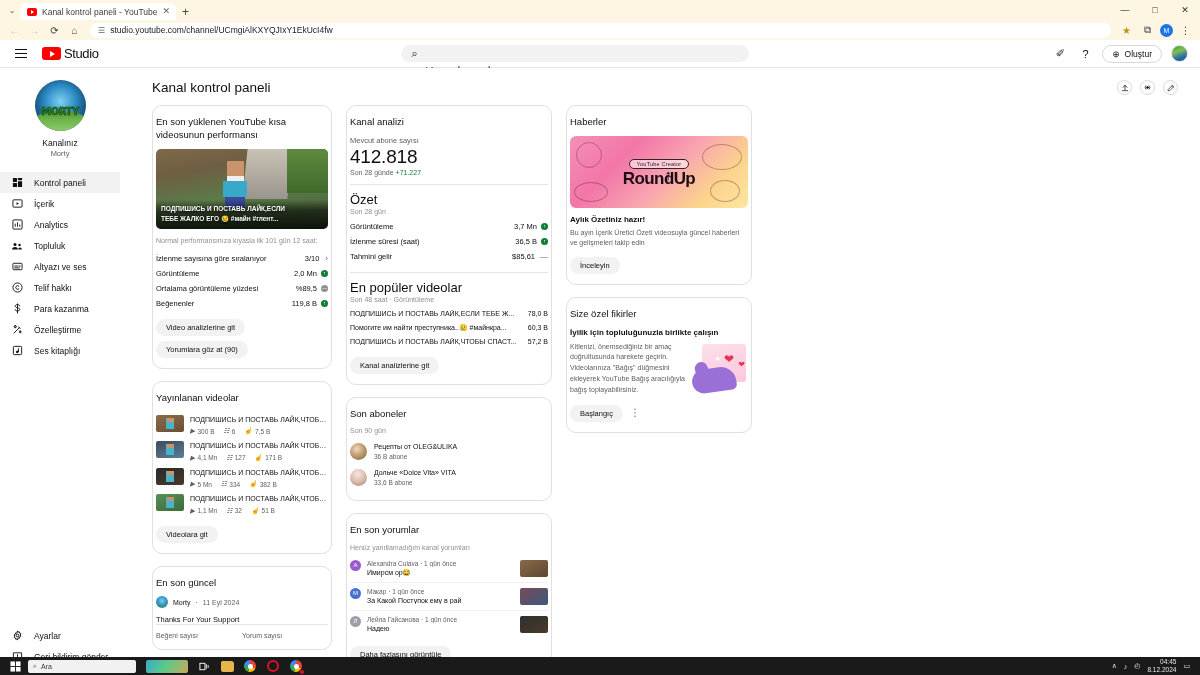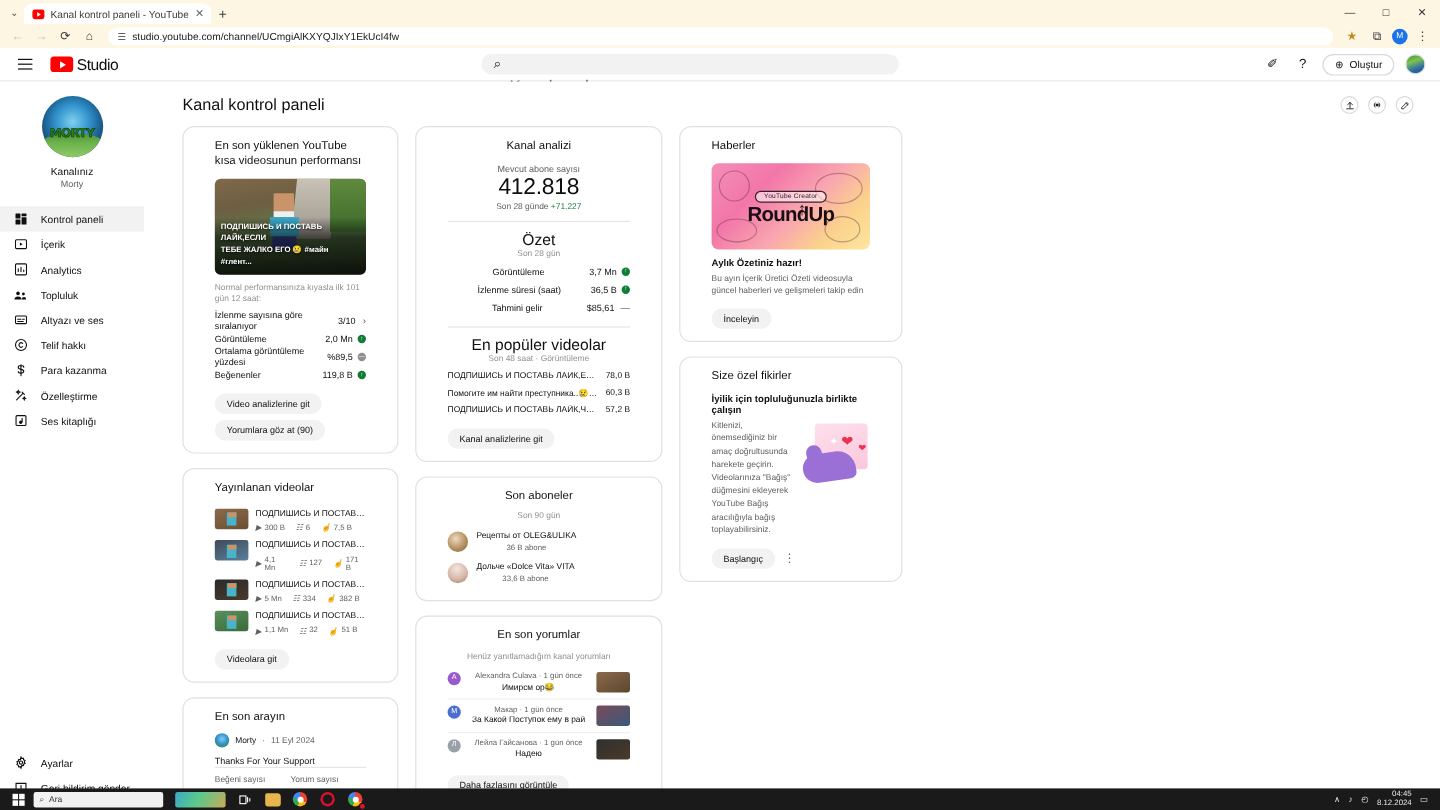--- a/index.html
+++ b/index.html
@@ -102,24 +102,24 @@
   .page-title { font-size:13.5px; font-weight:400; color:#0f0f0f; }
   .head-actions { margin-left:auto; display:flex; gap:8px; }
   .round-btn {
     width:15px; height:15px; border-radius:50%; border:1px solid #d9d9d9; display:flex;
     align-items:center; justify-content:center; color:#0f0f0f; background:#fff;
   }
 
   .cards-area { display:flex; gap:14px; padding:0 0 0 20px; }
   .col { display:flex; flex-direction:column; gap:12px; }
   .col-a { width:180px; }
-  .col-b { width:206px;text-align:center; }
+  .col-b { width:206px; }
   .col-c { width:186px; }
 
-  .card { background:#fff; border:1px solid #e0e0e0; border-radius:10px; padding:10px 26px; }
+  .card { background:#fff; border:1px solid #e0e0e0; border-radius:10px; padding:10px 3px; }
   .card-title { font-size:9.5px; font-weight:400; color:#0f0f0f; margin-bottom:7px; line-height:1.35; }
 
   
   .thumb {
     width:100%; height:80px; border-radius:5px; position:relative; overflow:hidden;
     background:linear-gradient(170deg,#7f6a4a 0%,#6e5e42 25%,#5c7b4a 55%,#3f5a33 100%);
     margin-bottom:7px;
   }
   .thumb .road { position:absolute; top:0; right:22%; width:26%; height:62%;
     background:linear-gradient(180deg,#c9c2b6,#9a958c); transform:skewX(-6deg); }
@@ -617,21 +617,21 @@
               </div>
             </div>
           </div>
 
           <div class="pill-wrap">
             <div class="pill">Videolara git</div>
           </div>
         </div>
 
         <div class="card">
-          <div class="card-title">En son arayın</div>
+          <div class="card-title">En son güncel</div>
           <div class="post-meta">
             <div class="post-av"></div>
             <div class="post-name">Morty</div>
             <div class="post-dot">·</div>
             <div class="post-date">11 Eyl 2024</div>
           </div>
           <div class="post-text">Thanks For Your Support</div>
           <div class="post-stats">
             <div>Beğeni sayısı</div>
             <div>Yorum sayısı</div>

